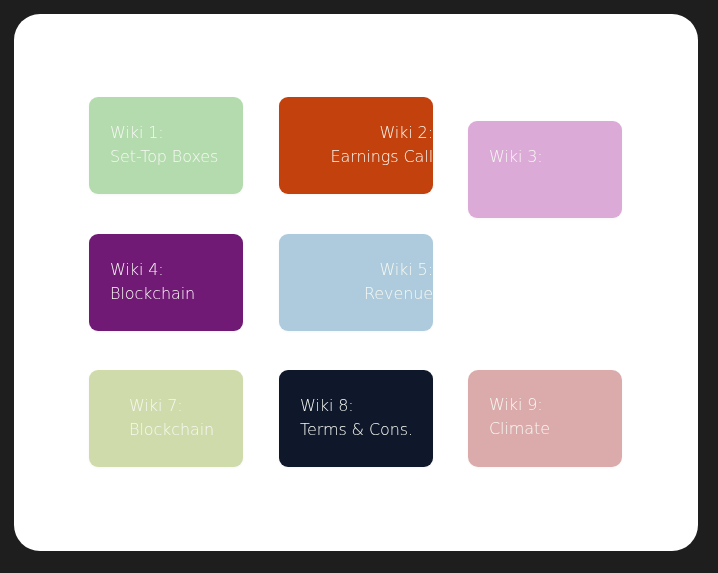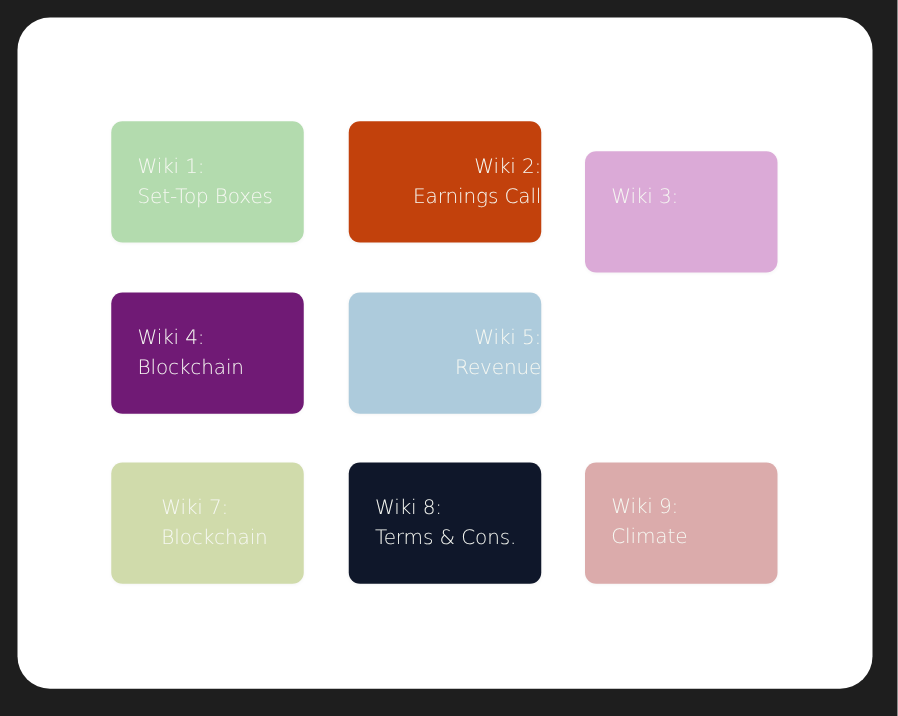--- a/index.html
+++ b/index.html
@@ -46,18 +46,18 @@
   </div>
 
   <div class="card" style="left: 75px; top: 356px; background: rgb(208, 219, 171); padding-left: 40px;">
     <span class="line">Wiki 7:</span>
     <span class="line">Blockchain</span>
   </div>
   <div class="card" style="left: 265px; top: 356px; background: #0f172a;">
     <span class="line">Wiki 8:</span>
     <span class="line">Terms &amp; Cons.</span>
   </div>
-  <div class="card" style="left: 454px; top: 356px; padding-top: 23px; background: rgb(219, 171, 171);">
+  <div class="card" style="left: 454px; top: 356px; padding-top: 23px; background: rgb(219, 171, 171); border-radius: 10px;">
     <span class="line">Wiki 9:</span>
     <span class="line">Climate</span>
   </div>
 
 </div>
 
 </body></html>

